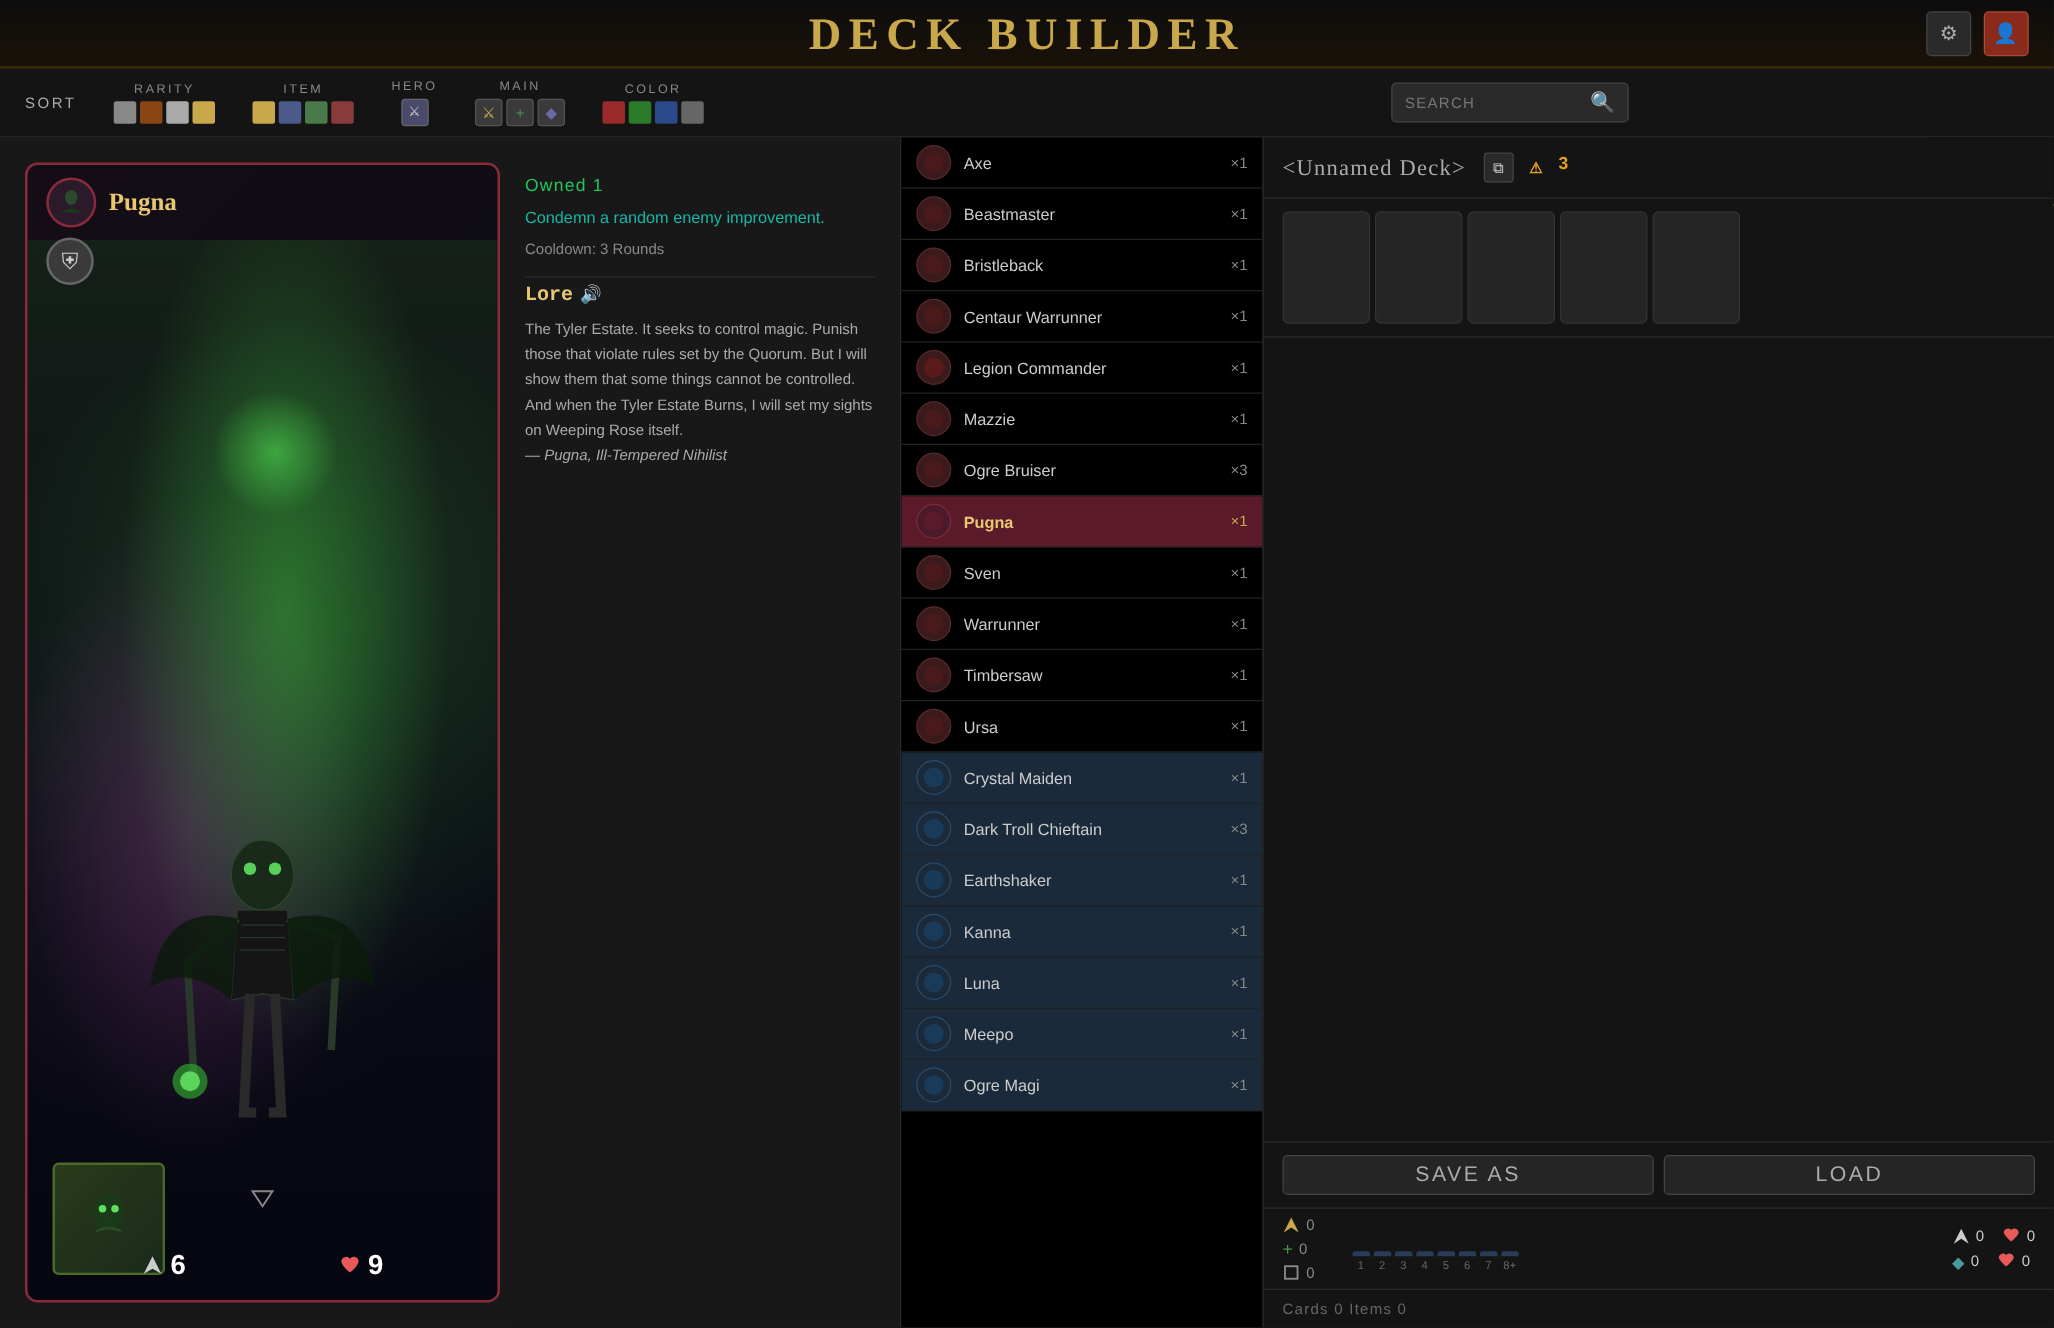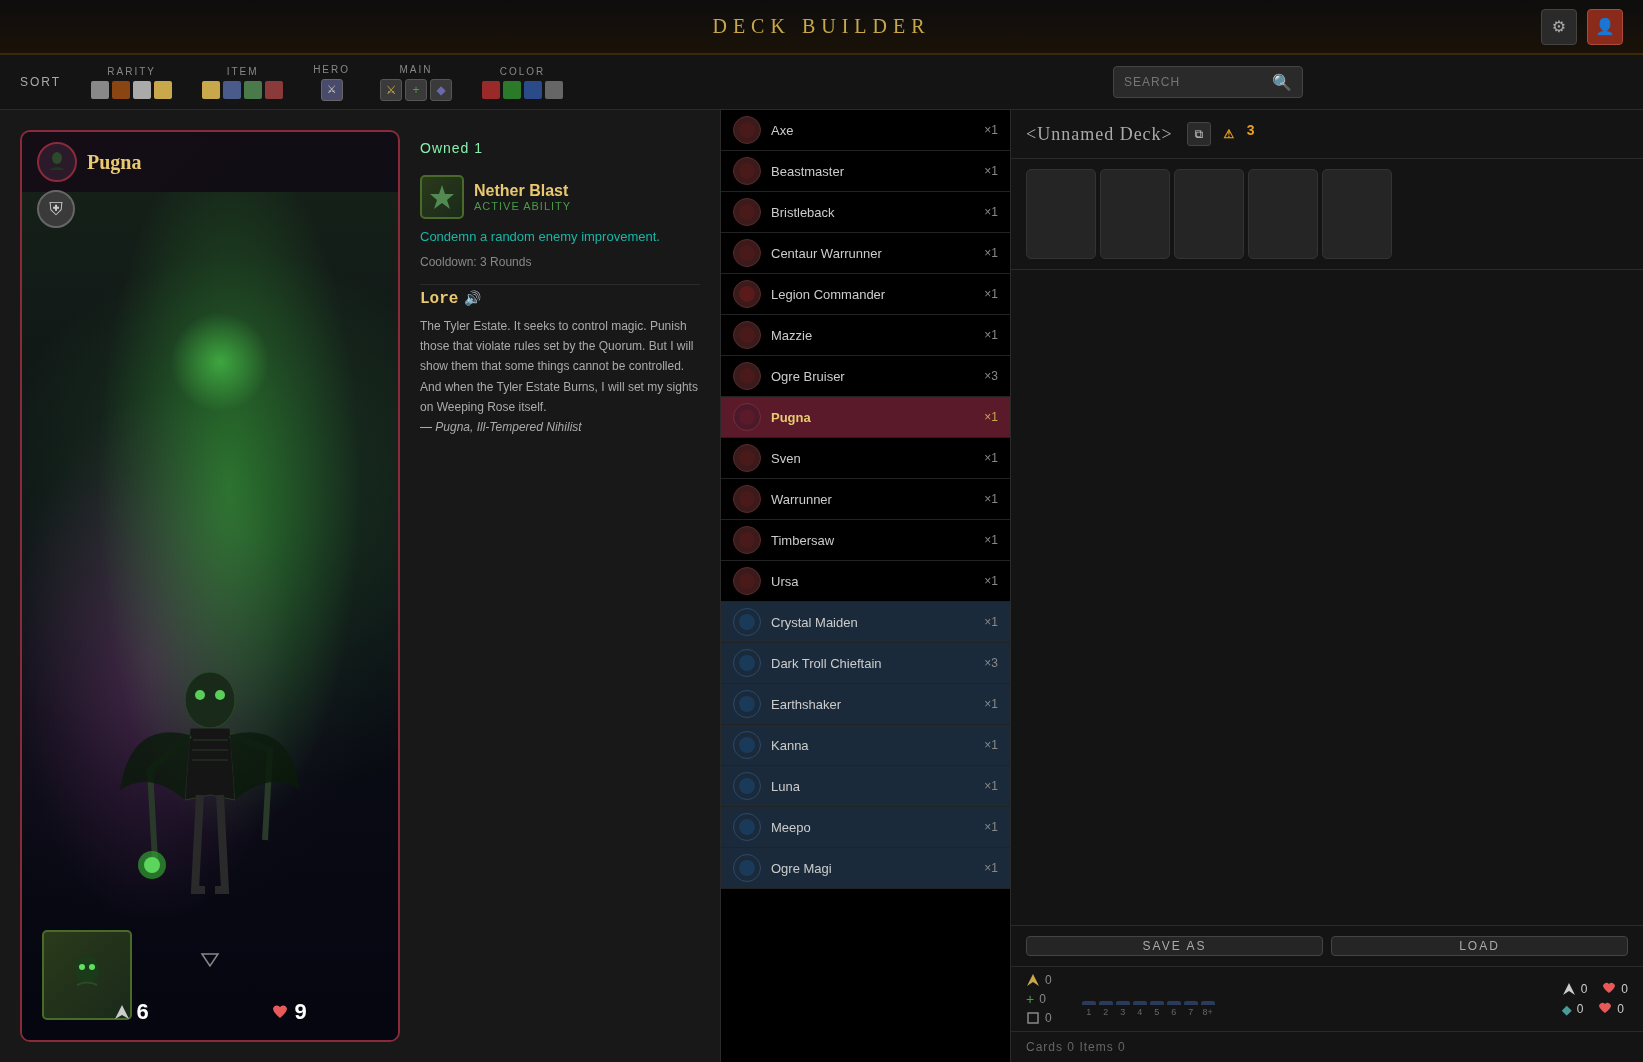--- a/index.html
+++ b/index.html
@@ -16,22 +16,22 @@
     .header {
       background: linear-gradient(180deg, #0d0d0d 0%, #1a1208 100%);
       height: 55px;
       display: flex;
       align-items: center;
       justify-content: center;
       border-bottom: 2px solid #3a2a0a;
       position: relative;
     }
     .header-title {
-      font-size: 20px;
-      font-weight: 400;
+      font-size: 36px;
+      font-weight: 700;
       letter-spacing: 6px;
       color: #c8a84b;
       text-transform: uppercase;
       font-family: Georgia, serif;
     }
     .header-icons {
       position: absolute;
       right: 20px;
       display: flex;
       gap: 10px;
@@ -290,22 +290,22 @@
       font-size: 18px;
     }
 
     
     .card-info {
       flex: 1;
       padding: 10px 0;
     }
     .owned-badge {
       font-size: 14px;
-      color: #86efac;
-      margin-bottom: 19px;
+      color: #22c55e;
+      margin-bottom: 5px;
       letter-spacing: 1px;
     }
     .ability-header {
       display: flex;
       align-items: center;
       gap: 10px;
       margin-bottom: 5px;
     }
     .ability-icon {
       width: 44px;
@@ -476,26 +476,26 @@
       margin-top: auto;
     }
     .deck-actions {
       display: flex;
       padding: 10px 15px;
       gap: 8px;
       border-top: 1px solid #2a2a2a;
     }
     .deck-action-btn {
       flex: 1;
-      height: 20px;
+      height: 32px;
       background: #252525;
       border: 1px solid #444;
       border-radius: 4px;
       color: #aaa;
-      font-size: 12px;
+      font-size: 17px;
       letter-spacing: 2px;
       cursor: pointer;
       text-transform: uppercase;
       display: flex;
       align-items: center;
       justify-content: center;
     }
     .deck-stats-row {
       padding: 6px 15px;
       display: flex;
@@ -740,31 +740,20 @@
               <path d="M9 15C9 15 2 9.5 2 5.5A4 4 0 0 1 9 4A4 4 0 0 1 16 5.5C16 9.5 9 15 9 15Z" fill="#e85a5a"></path>
             </svg>
           <span>9</span>
         </div>
       </div>
     </div>
 
     <div class="card-info">
       <div class="owned-badge">Owned 1</div>
 
-      <div class="ability-header">
-        <div class="ability-icon">
-          <svg width="28" height="28" viewBox="0 0 28 28">
-            <polygon points="14,2 17,11 26,11 19,17 22,26 14,20 6,26 9,17 2,11 11,11" fill="#60a060" opacity="0.8"></polygon>
-          </svg>
-        </div>
-        <div class="ability-info">
-          <div class="ability-name">Nether Blast</div>
-          <div class="ability-type">Active Ability</div>
-        </div>
-      </div>
 
       <div class="ability-desc">Condemn a random enemy improvement.</div>
       <div class="ability-cooldown">Cooldown: 3 Rounds</div>
 
       <div class="divider-line"></div>
 
       <div class="lore-header">
         <span>Lore</span>
         <span style="font-size:14px;color:#888;cursor:pointer;">🔊</span>
       </div>

